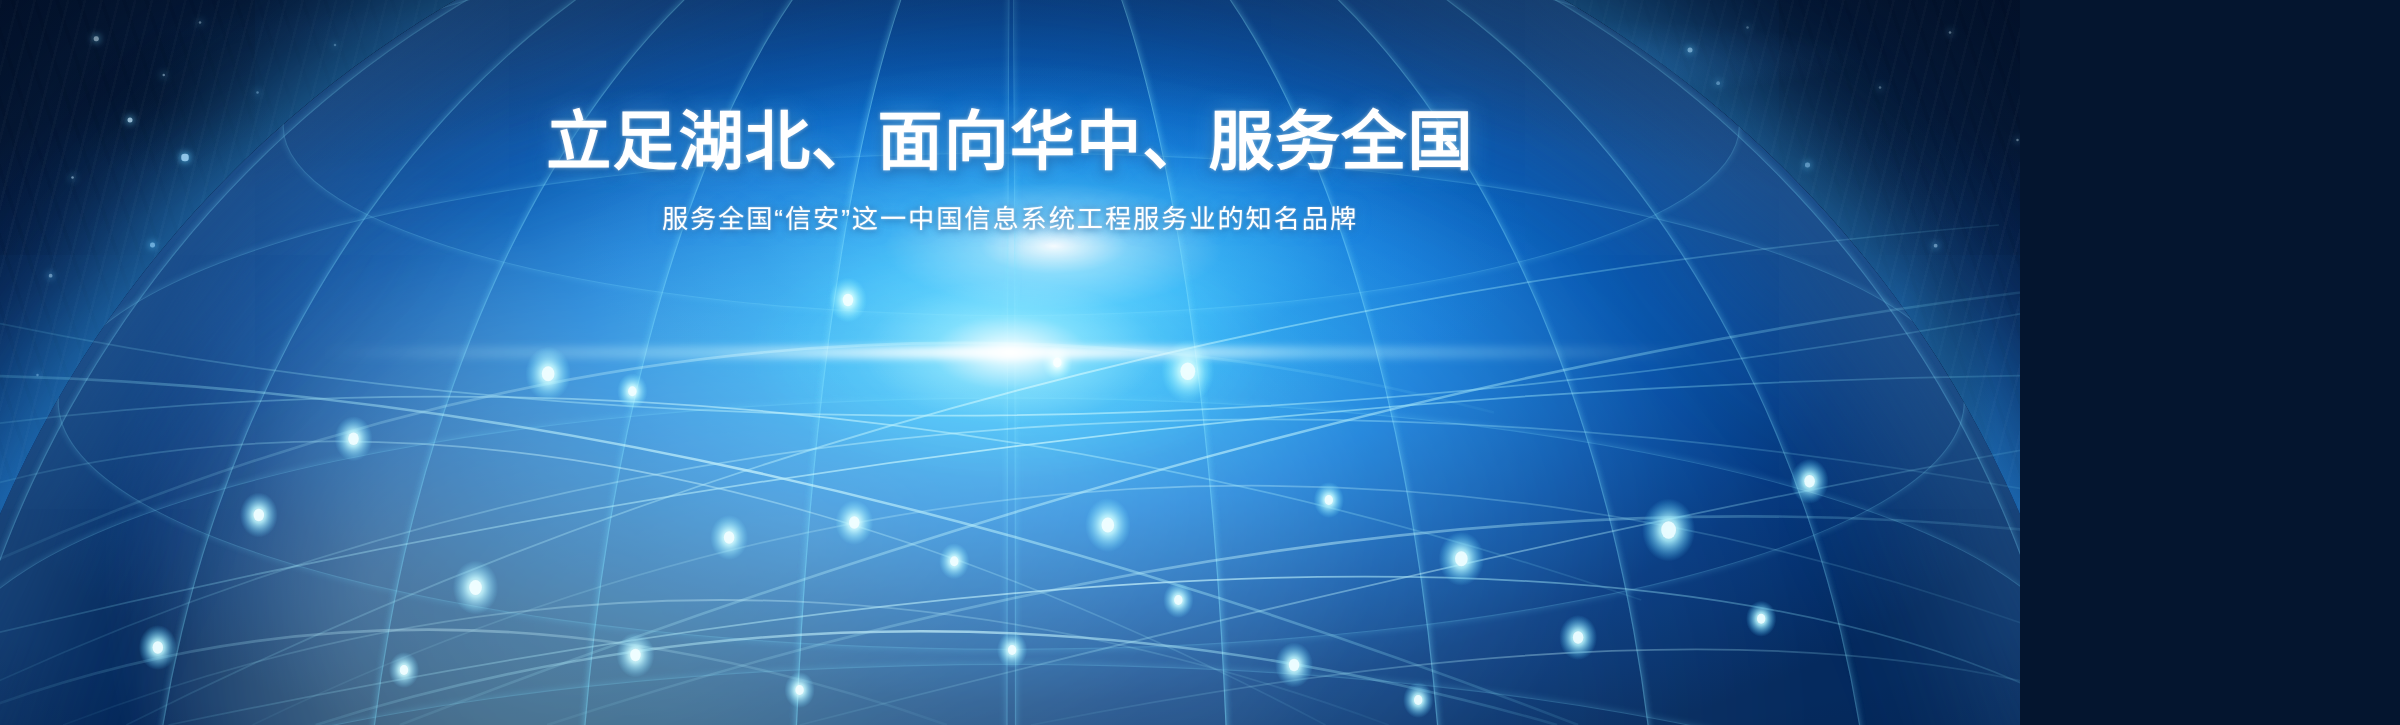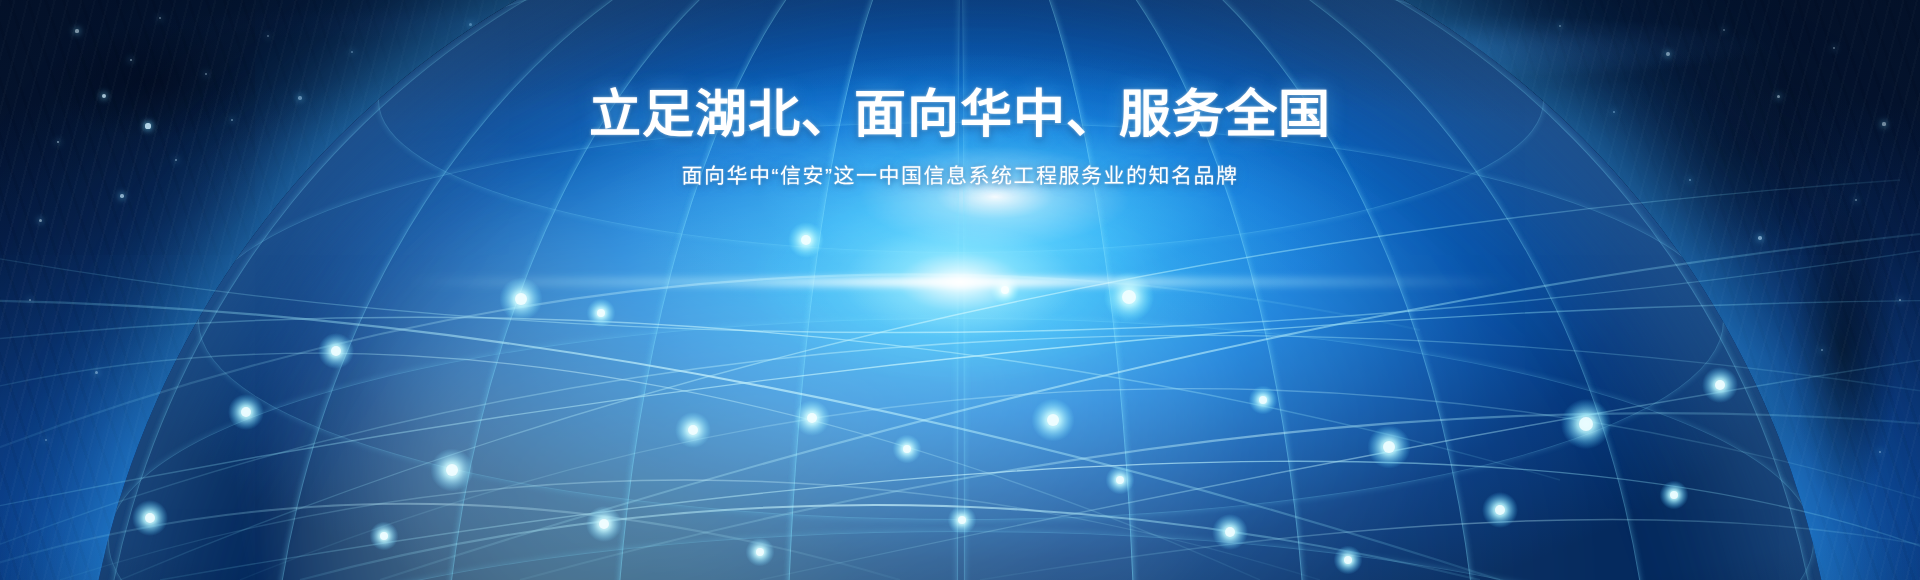--- a/index.html
+++ b/index.html
@@ -3,21 +3,21 @@
 <meta charset="utf-8">
 <title>Banner</title>
 <style>
   html, body {
     margin: 0;
     padding: 0;
     background: #04152f;
   }
   #banner {
     position: relative;
-    width: 1920px;
+    width: 1616px;
     height: 580px;
     overflow: hidden;
     font-family: "Liberation Sans", "DejaVu Sans", sans-serif;
     background: #0b2d6b;
     user-select: none;
   }
   .layer {
     position: absolute;
     inset: 0;
     pointer-events: none;
@@ -381,16 +381,16 @@
     </svg>
   </div>
 
   <div id="flare-streak"></div>
   <div id="flare"></div>
 
   <div class="layer" id="vignette"></div>
 
   <div id="text-block">
     <h1 id="headline">立足湖北、面向华中、服务全国</h1>
-    <p id="subline">面向华中“信安”这一中国信息系统工程服务业的知名品牌</p>
+    <p id="subline">服务全国“信安”这一中国信息系统工程服务业的知名品牌</p>
   </div>
 
 </div>
 
 </body></html>

